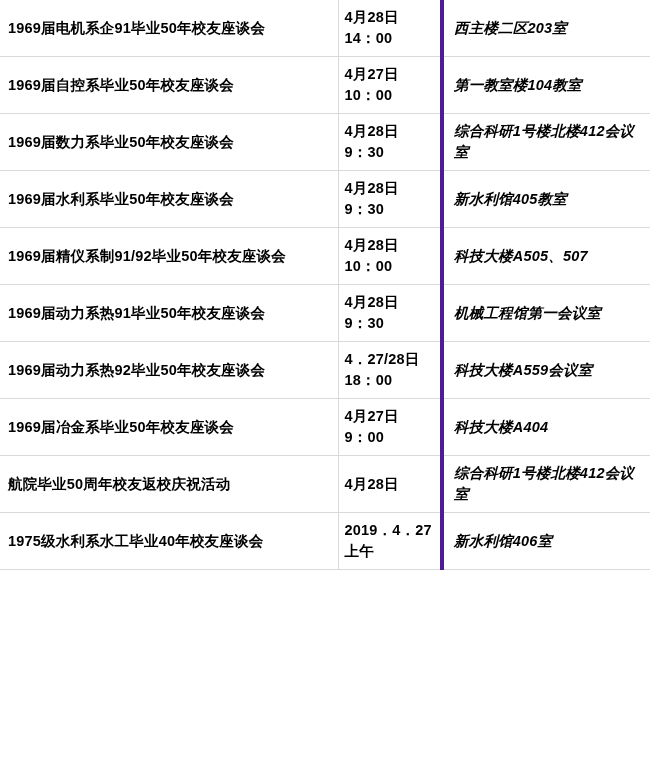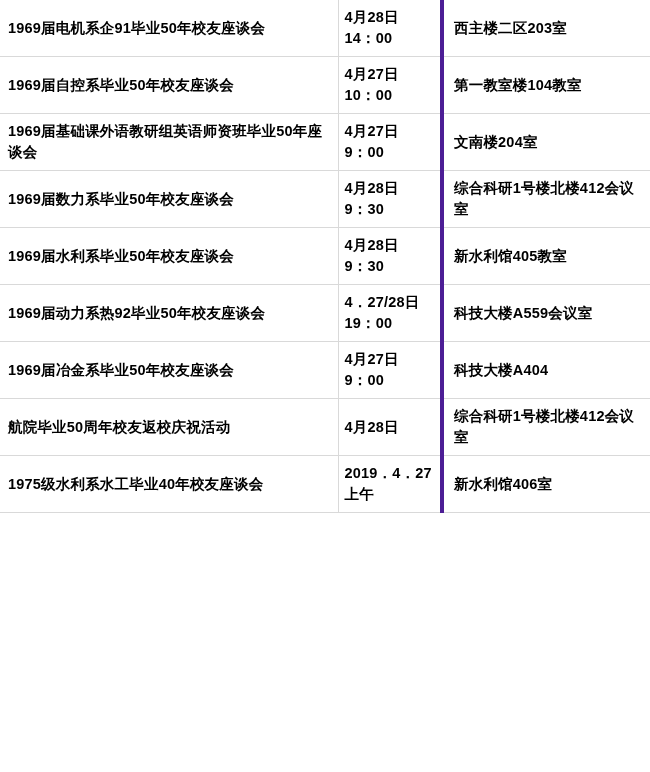--- a/index.html
+++ b/index.html
@@ -48,20 +48,21 @@
     padding-left: 10px;
   }
   #schedule-table tr:first-child td {
     border-top: none;
   }
   .time-cell {
     white-space: pre-line;
   }
   .place-cell {
     white-space: pre-line;
+    font-style: italic;
   }
   .event-cell {
     white-space: pre-line;
   }
 </style>
 </head>
 <body>
 
 <table id="schedule-table">
   <colgroup>
@@ -76,41 +77,47 @@
 14：00</td>
         <td class="place-cell">西主楼二区203室</td>
       </tr>
       <tr>
         <td class="event-cell">1969届自控系毕业50年校友座谈会</td>
         <td class="time-cell">4月27日
 10：00</td>
         <td class="place-cell">第一教室楼104教室</td>
       </tr>
       <tr>
-        <td class="event-cell">1969届基础课外语教研组英语师资班毕业50年座谈会</td>
-        <td class="time-cell">4月27日
-9：00</td>
-        <td class="place-cell">文南楼204室</td>
-      </tr>
-      <tr>
         <td class="event-cell">1969届数力系毕业50年校友座谈会</td>
         <td class="time-cell">4月28日
 9：30</td>
         <td class="place-cell">综合科研1号楼北楼412会议室</td>
       </tr>
       <tr>
         <td class="event-cell">1969届水利系毕业50年校友座谈会</td>
         <td class="time-cell">4月28日
 9：30</td>
         <td class="place-cell">新水利馆405教室</td>
       </tr>
       <tr>
+        <td class="event-cell">1969届精仪系制91/92毕业50年校友座谈会</td>
+        <td class="time-cell">4月28日
+10：00</td>
+        <td class="place-cell">科技大楼A505、507</td>
+      </tr>
+      <tr>
+        <td class="event-cell">1969届动力系热91毕业50年校友座谈会</td>
+        <td class="time-cell">4月28日
+9：30</td>
+        <td class="place-cell">机械工程馆第一会议室</td>
+      </tr>
+      <tr>
         <td class="event-cell">1969届动力系热92毕业50年校友座谈会</td>
         <td class="time-cell">4．27/28日
-19：00</td>
+18：00</td>
         <td class="place-cell">科技大楼A559会议室</td>
       </tr>
       <tr>
         <td class="event-cell">1969届冶金系毕业50年校友座谈会</td>
         <td class="time-cell">4月27日
 9：00</td>
         <td class="place-cell">科技大楼A404</td>
       </tr>
       <tr>
         <td class="event-cell">航院毕业50周年校友返校庆祝活动</td>

